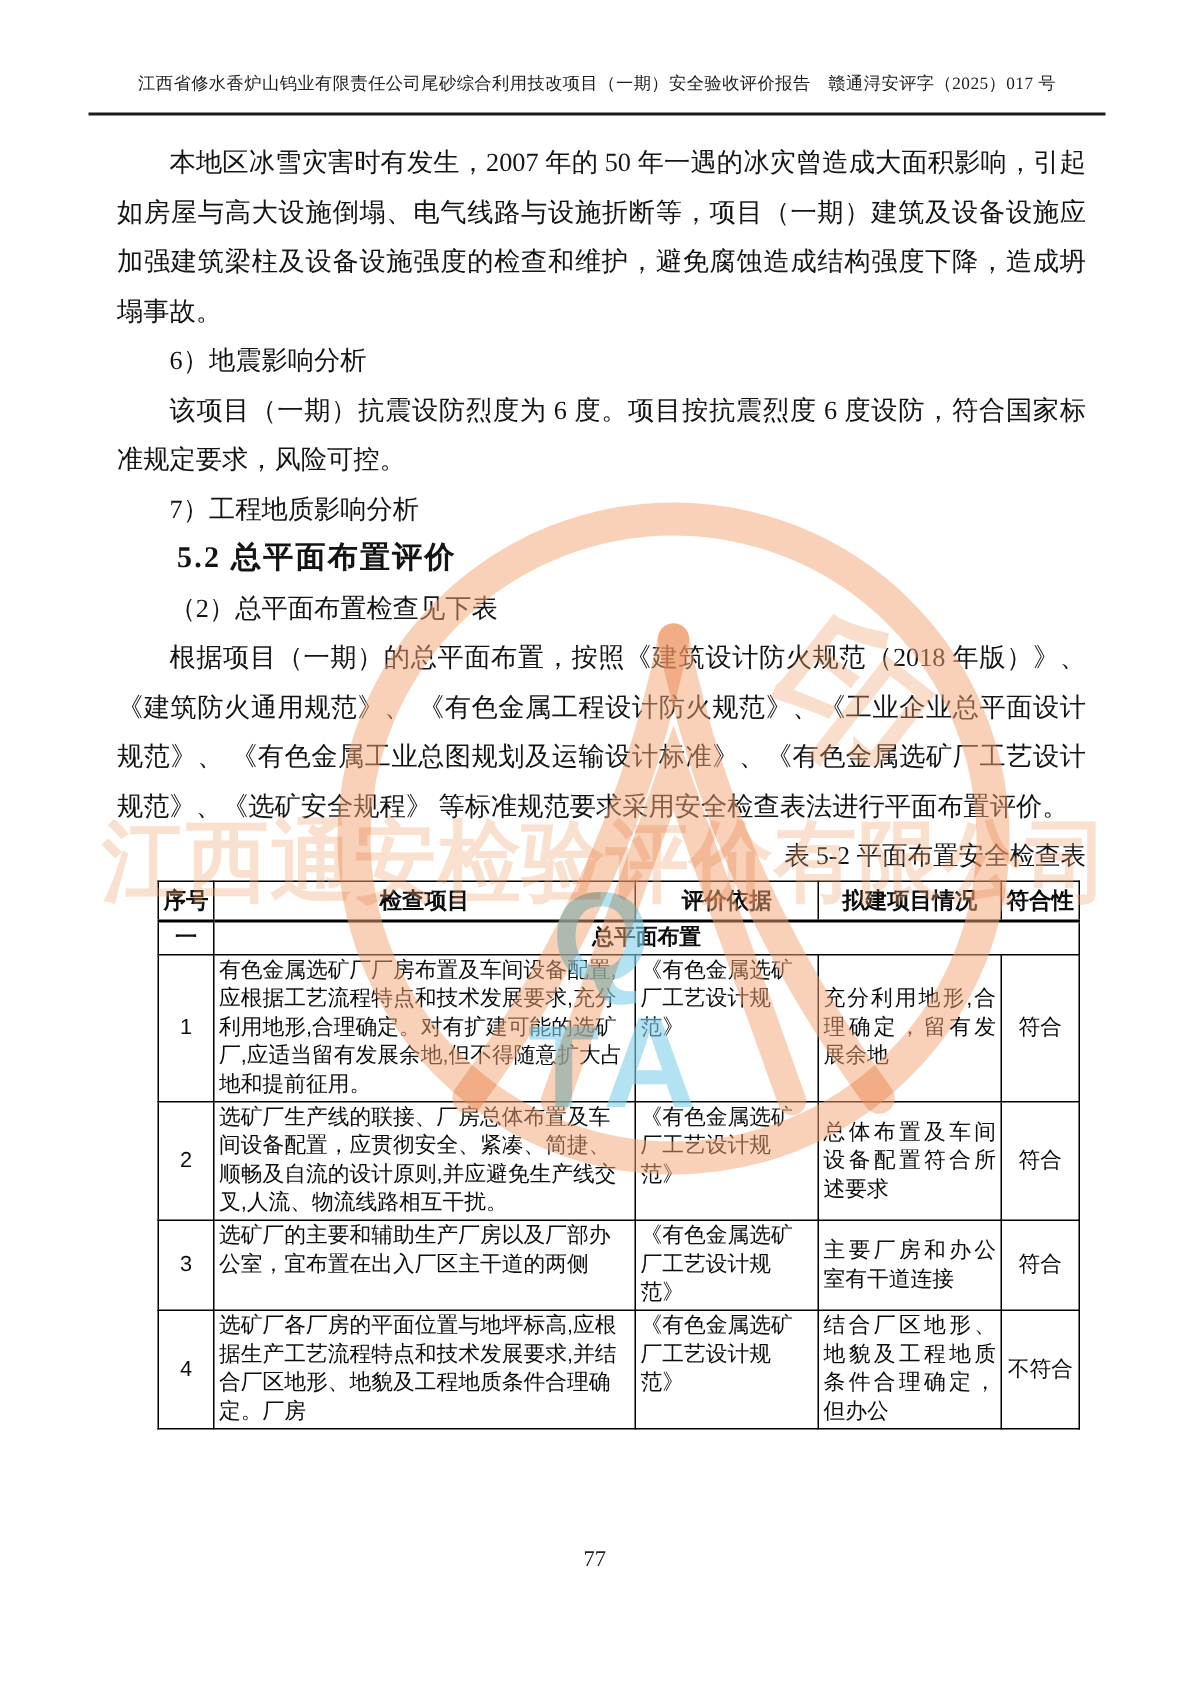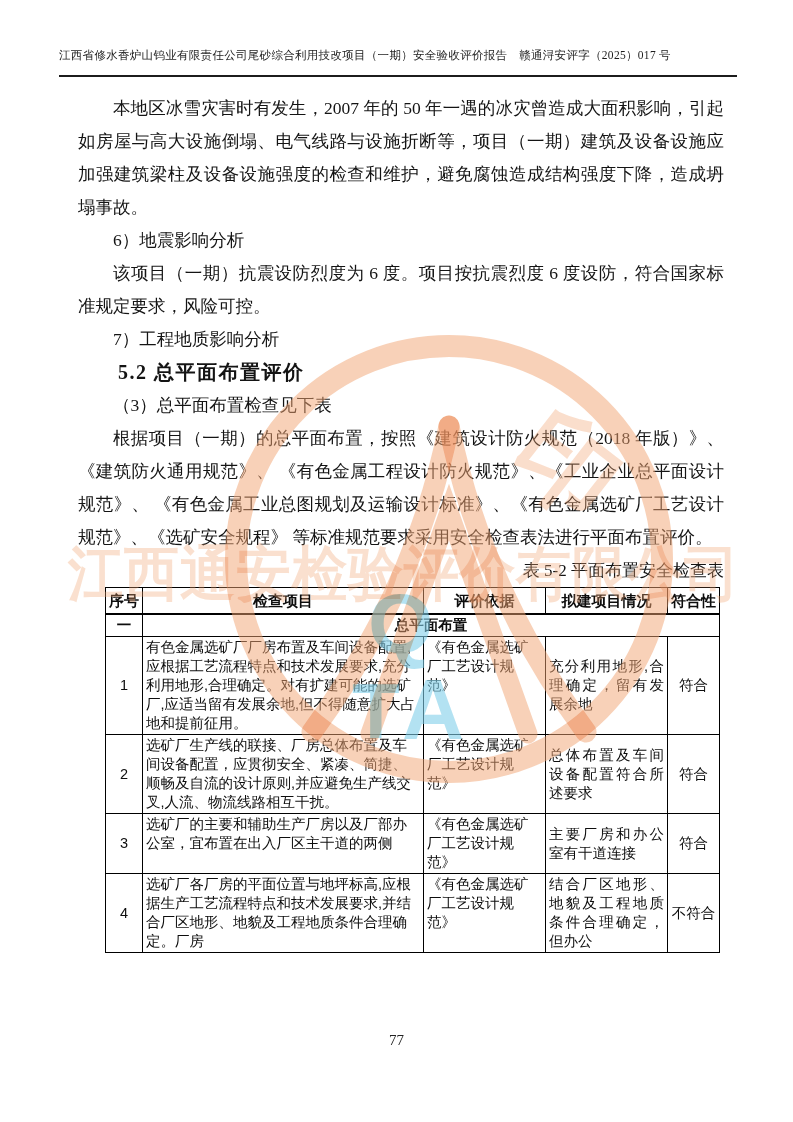--- a/index.html
+++ b/index.html
@@ -7,21 +7,21 @@
     width:793px;height:1122px;
     background:#ffffff;
     position:relative;
     overflow:hidden;
     font-family:"Liberation Serif","DejaVu Serif",serif;
     color:#141414;
   }
   
   .doc-header{
     position:absolute;top:48px;left:59px;width:678px;
-    text-align:left;
+    text-align:center;
     font-size:11.5px;
     letter-spacing:.3px;
     padding-bottom:12px;
     border-bottom:2px solid #1c1c1c;
     color:#1c1c1c;
     white-space:nowrap;
   }
   
   .content{
     position:absolute;top:92px;left:78px;width:646px;
@@ -107,21 +107,21 @@
 
 <div class="doc-header">江西省修水香炉山钨业有限责任公司尾砂综合利用技改项目（一期）安全验收评价报告　赣通浔安评字（2025）017 号</div>
 
 <div class="content">
   <p>本地区冰雪灾害时有发生，2007 年的 50 年一遇的冰灾曾造成大面积影响，引起如房屋与高大设施倒塌、电气线路与设施折断等，项目（一期）建筑及设备设施应加强建筑梁柱及设备设施强度的检查和维护，避免腐蚀造成结构强度下降，造成坍塌事故。</p>
   <p>6）地震影响分析</p>
   <p>该项目（一期）抗震设防烈度为 6 度。项目按抗震烈度 6 度设防，符合国家标准规定要求，风险可控。</p>
   <p>7）工程地质影响分析</p>
 
   <p class="section-title">5.2 总平面布置评价</p>
-  <p>（3）总平面布置检查见下表</p>
+  <p>（2）总平面布置检查见下表</p>
   <p>根据项目（一期）的总平面布置，按照《建筑设计防火规范（2018 年版）》、《建筑防火通用规范》、 《有色金属工程设计防火规范》、《工业企业总平面设计规范》、 《有色金属工业总图规划及运输设计标准》、《有色金属选矿厂工艺设计规范》、《选矿安全规程》 等标准规范要求采用安全检查表法进行平面布置评价。</p>
   <p class="table-caption">表 5-2  平面布置安全检查表</p>
 
   <table class="check">
     <colgroup>
       <col style="width:37px">
         <col style="width:281px">
         <col style="width:122px">
         <col style="width:122px">
         <col style="width:52px">

